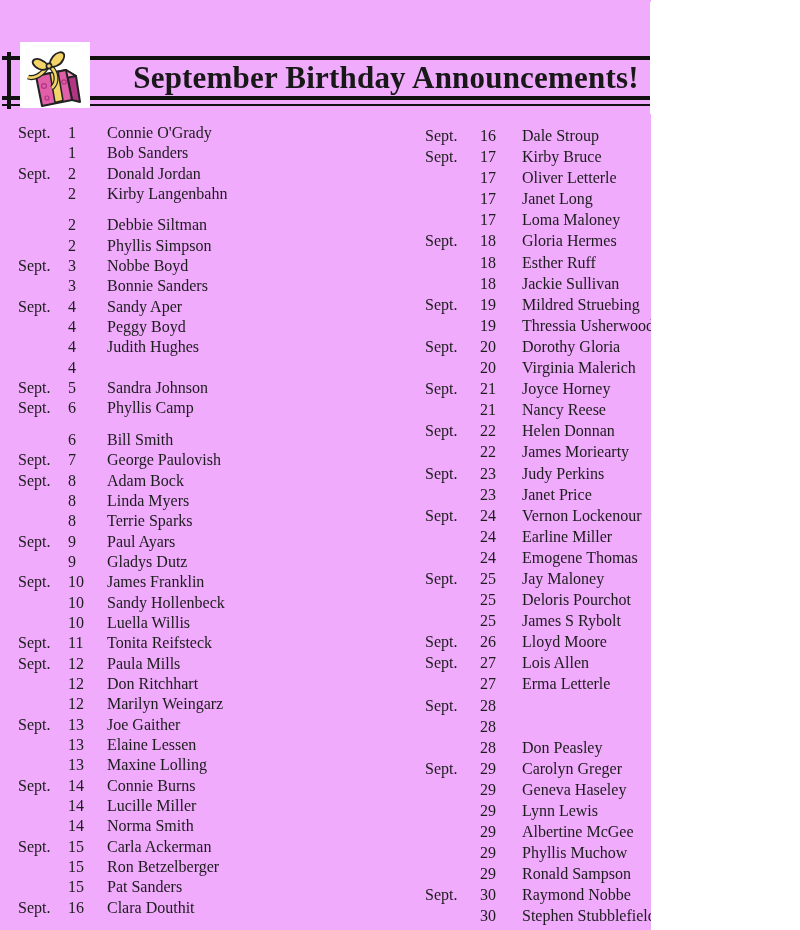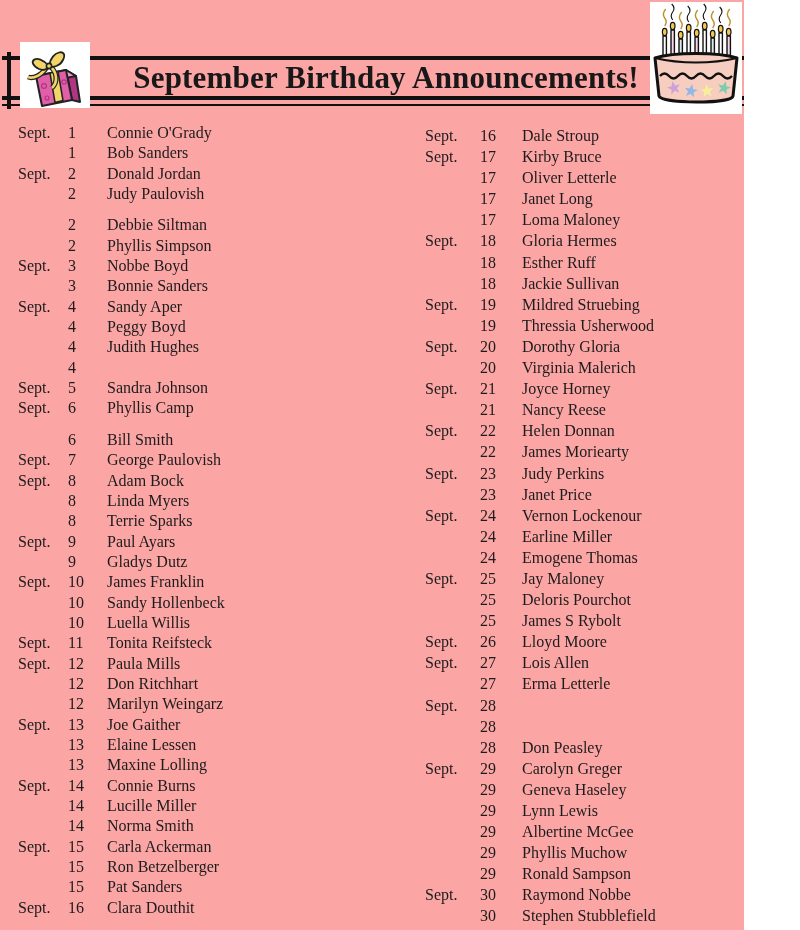--- a/index.html
+++ b/index.html
@@ -1,17 +1,17 @@
 <!DOCTYPE html>
 <html><head>
 <meta charset="utf-8">
 <style>
   html,body{margin:0;padding:0;background:#ffffff;}
   .page{
-    position:relative;width:744px;height:930px;background:#fca5a5;overflow:hidden;
+    position:relative;width:651px;height:930px;background:#f0abfc;overflow:hidden;
     font-family:"Liberation Serif","DejaVu Serif",serif;color:#1c1c1c;
   }
   
   .bline{position:absolute;background:#111111;}
   .b-top{left:2px;top:56px;width:767px;height:4px;}
   .b-bottom{left:2px;top:96px;width:767px;height:4px;}
   .b-thin{left:2px;top:104px;width:767px;height:2px;}
   .b-left{left:7px;top:52px;width:4px;height:57px;}
   .b-right{left:762px;top:52px;width:4px;height:57px;}
   
@@ -143,21 +143,21 @@
         <span class="n">Bob Sanders</span>
       </div>
       <div class="row">
         <span class="m">Sept.</span>
         <span class="d">2</span>
         <span class="n">Donald Jordan</span>
       </div>
       <div class="row">
         <span class="m"></span>
         <span class="d">2</span>
-        <span class="n">Judy Paulovish</span>
+        <span class="n">Kirby Langenbahn</span>
       </div>
       <div class="row spacer"></div>
       <div class="row">
         <span class="m"></span>
         <span class="d">2</span>
         <span class="n">Debbie Siltman</span>
       </div>
       <div class="row">
         <span class="m"></span>
         <span class="d">2</span>

